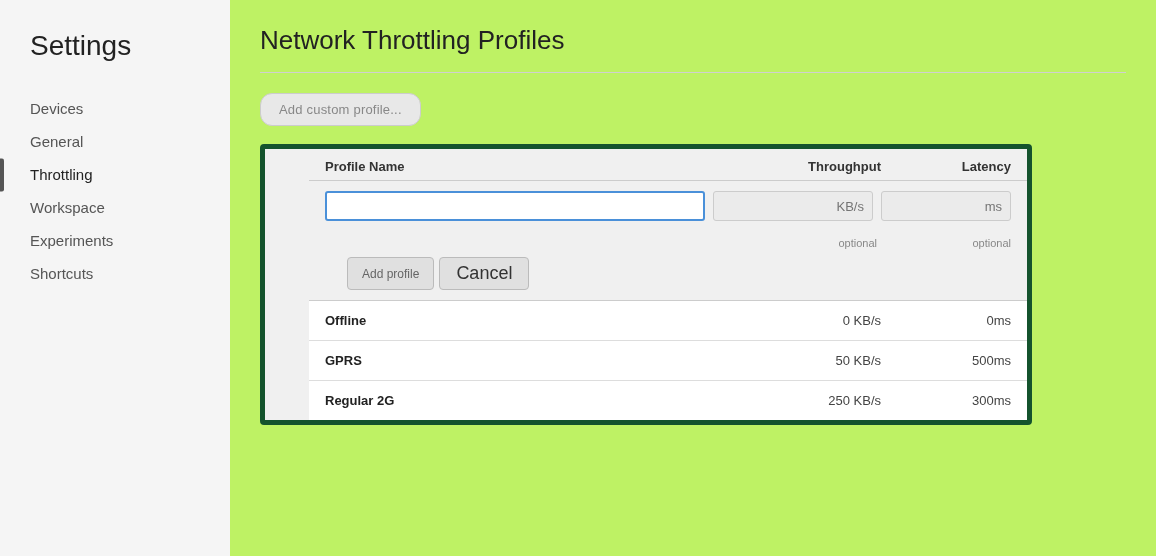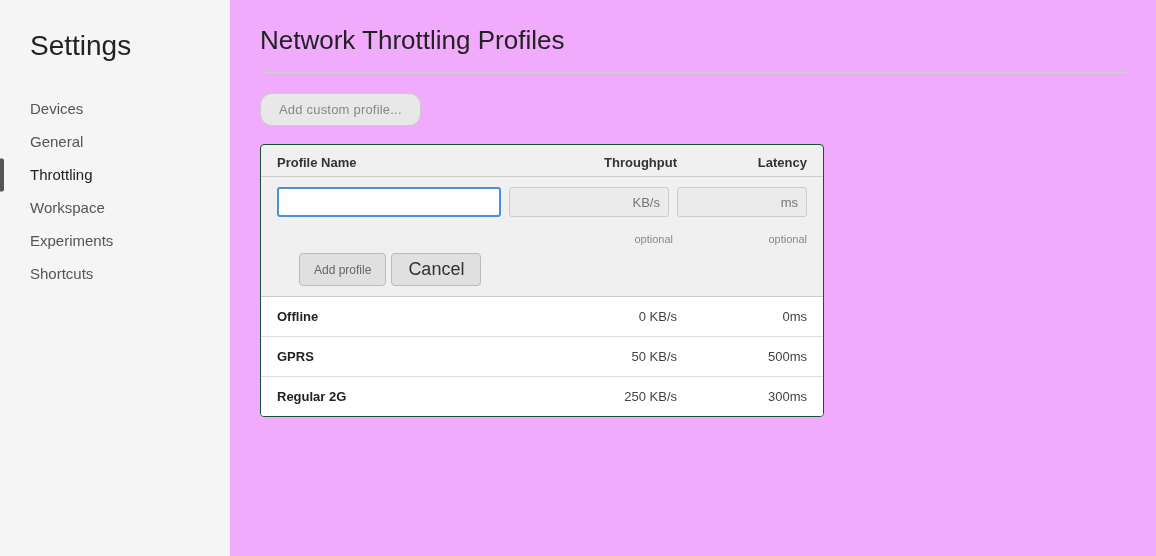--- a/index.html
+++ b/index.html
@@ -67,21 +67,21 @@
       width: 4px;
       height: 100%;
       background: #555;
       border-radius: 0 2px 2px 0;
     }
 
     
     .main-content {
       flex: 1;
       padding: 25px 30px;
-      background: #f0abfc;
+      background: #bef264;
       overflow-y: auto;
     }
 
     .page-title {
       font-size: 26px;
       font-weight: 400;
       color: #222;
       margin-bottom: 16px;
     }
 
@@ -99,24 +99,25 @@
       font-size: 13px;
       color: #888;
       cursor: pointer;
       margin-bottom: 18px;
       letter-spacing: 0.2px;
     }
 
     
     .profiles-table {
       background: #f0f0f0;
-      border: 1px solid #14532d;
+      border: 5px solid #14532d;
       border-radius: 4px;
-      width: 564px;
+      width: 772px;
       overflow: hidden;
+      padding-left: 44px;
     }
 
     .table-header {
       display: grid;
       grid-template-columns: 1fr 160px 130px;
       padding: 10px 16px 6px 16px;
       border-bottom: 1px solid #ccc;
     }
 
     .table-header-cell {

